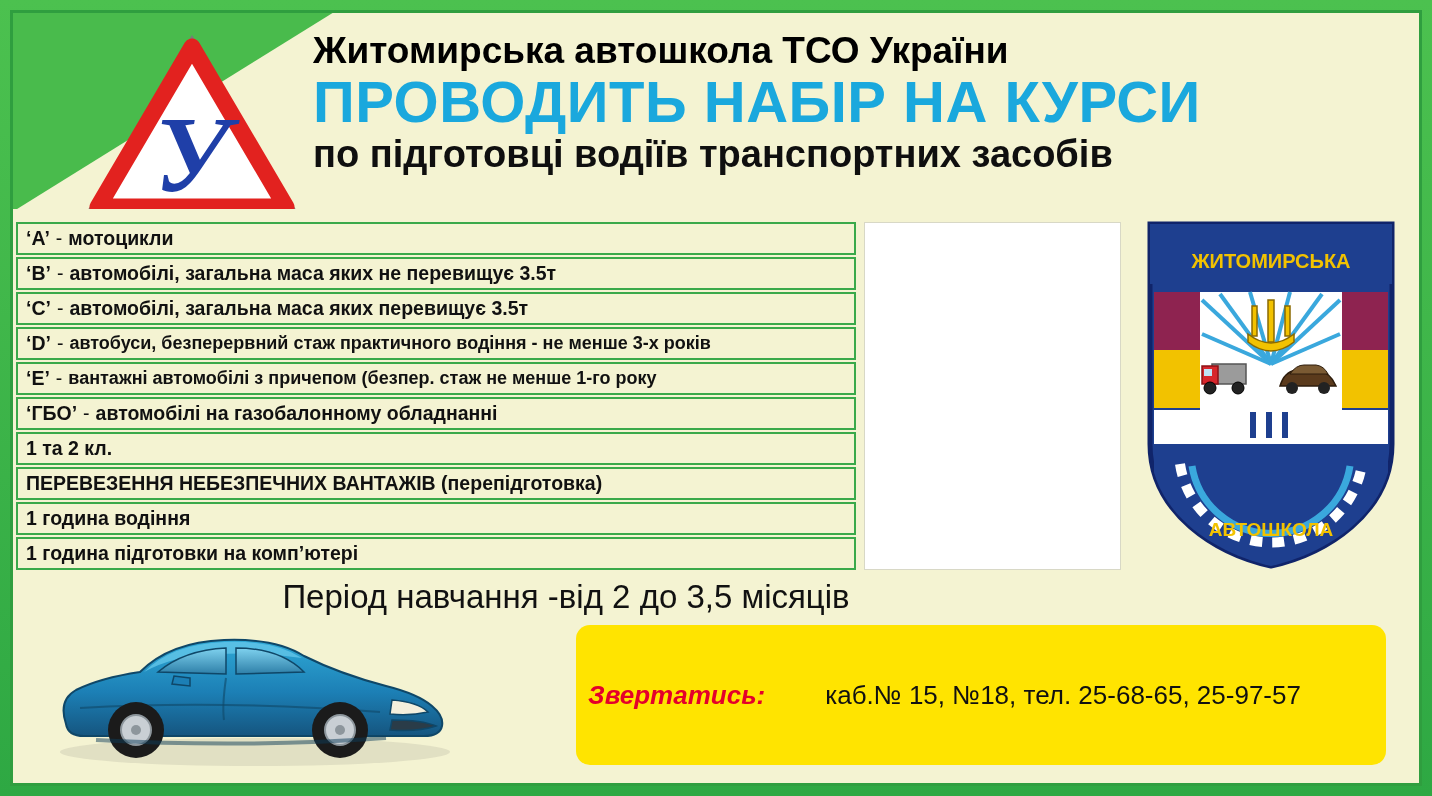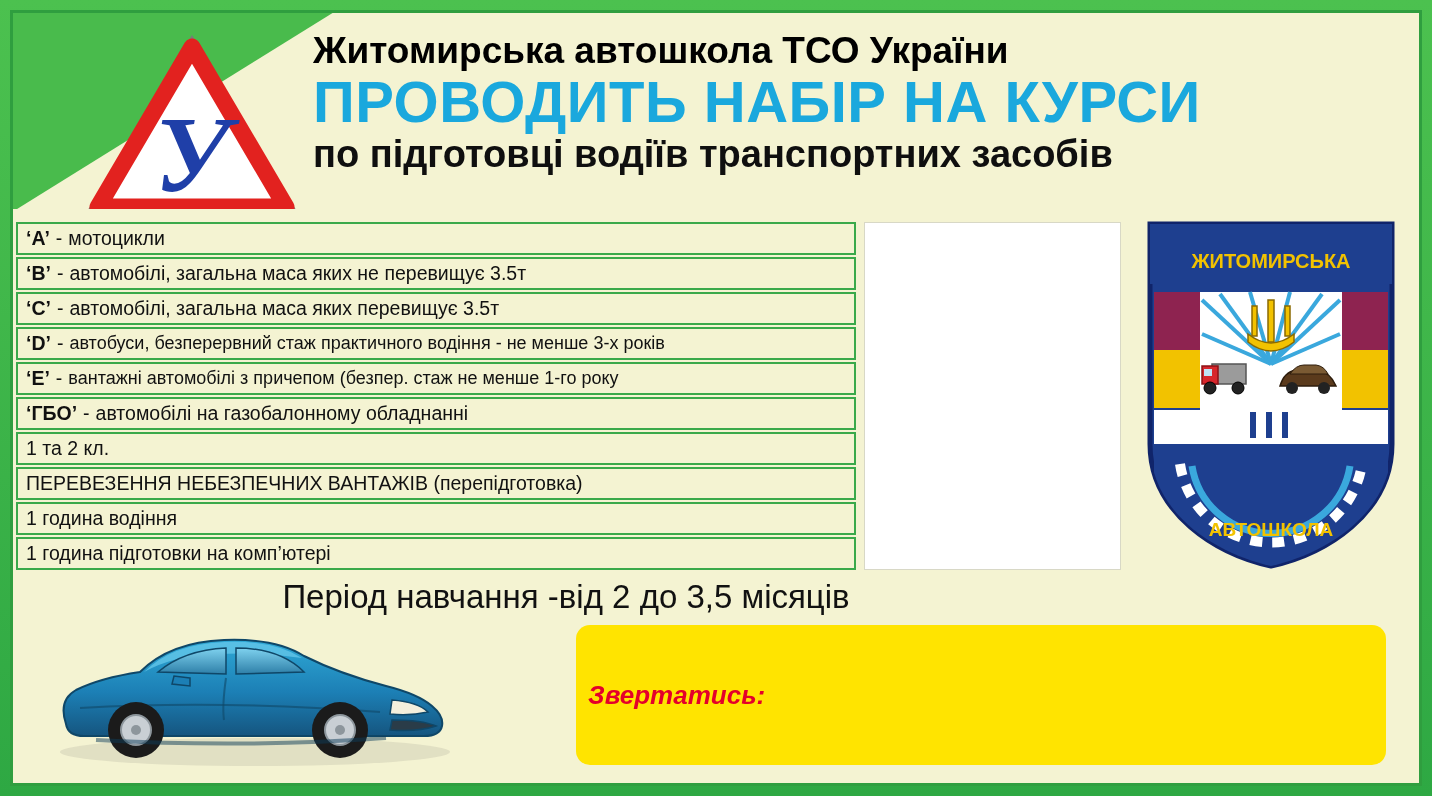--- a/index.html
+++ b/index.html
@@ -107,21 +107,21 @@
     overflow: hidden;
   }
   .cat-row .code {
     font-weight: bold;
     margin-right: 4px;
   }
   .cat-row .dash {
     margin: 0 6px 0 2px;
   }
   .cat-row .desc {
-    font-weight: 400;
+    font-weight: 700;
   }
   .cat-row.small .desc { font-size: 18px; }
   
   .white-panel {
     position: absolute;
     left: 864px; top: 222px;
     width: 255px; height: 346px;
     background: #ffffff;
     border: 1px solid #d8d8c6;
   }
@@ -367,15 +367,16 @@
         <circle cx="300" cy="118" r="15" fill="#c9cfd4" stroke="#8d969c" stroke-width="2"></circle>
         <circle cx="300" cy="118" r="5" fill="#8d969c"></circle>
       </g>
 
       <path d="M56 128 q150 8 290 -2" stroke="#0d3b58" stroke-width="4" fill="none" opacity="0.5"></path>
     </svg>
   </div>
 
   <div class="contact-box">
     <span class="contact-label">Звертатись:</span>
+    <span class="contact-value">каб.№ 15, №18,  тел. 25-68-65, 25-97-57</span>
   </div>
 
 </div>
 
 </body></html>

